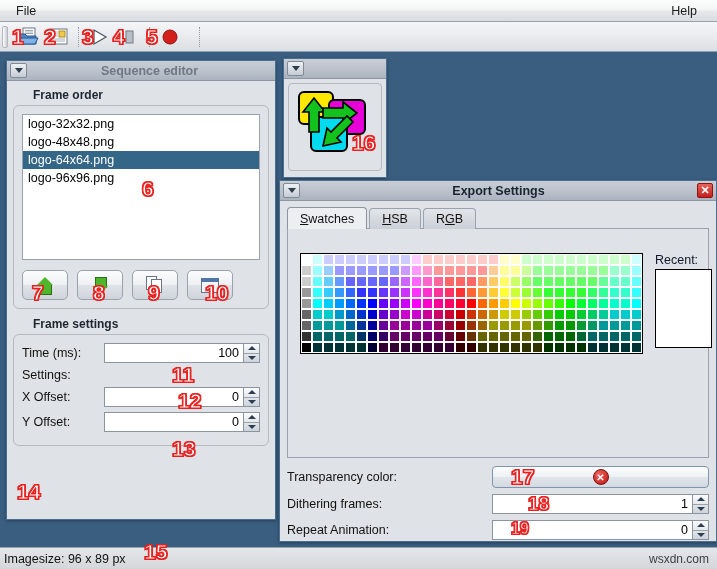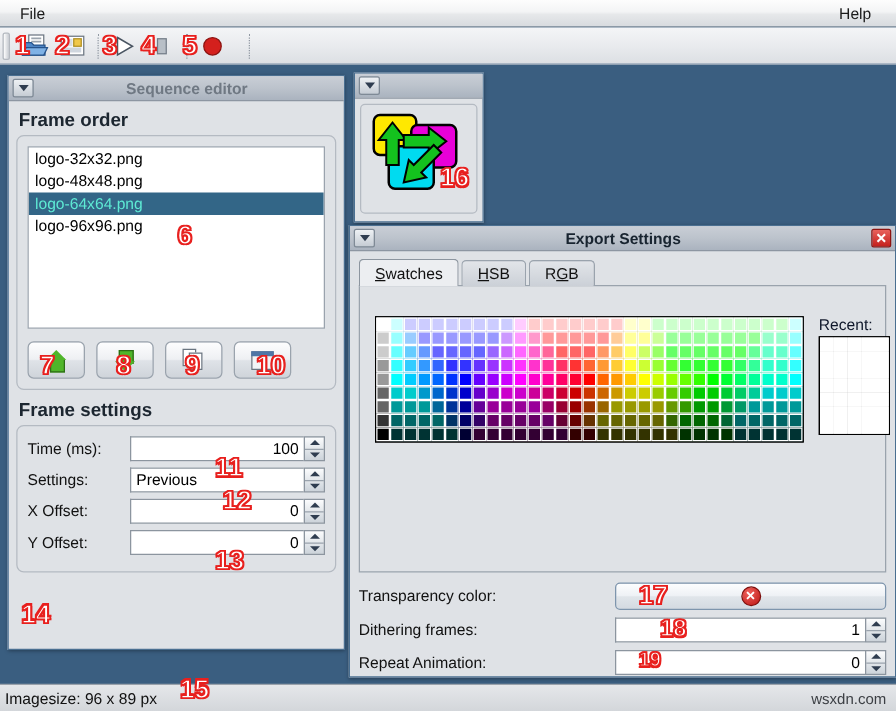--- a/index.html
+++ b/index.html
@@ -99,39 +99,39 @@
     border:1px solid #8d1411;
     color:#fff;font-weight:bold;font-size:11px;
     display:flex;align-items:center;justify-content:center;
   }
 
   
   #seq-win { left:6px; top:60px; width:270px; height:460px; }
   .seq-body { padding:4px 6px 6px 6px; }
 
   .group-label {
-    font-weight:bold; font-size:15px; color:#1c2630;
-    margin: 3px 0 3px 2px;
+    font-weight:bold; font-size:12px; color:#1c2630;
+    margin: 3px 0 3px 20px;
   }
   .group-box {
     border:1px solid #b4bac2; border-radius:6px;
     background:#dfe2e6;
     padding:8px;
   }
 
   .filelist {
     background:#ffffff; border:1px solid #9aa3ad;
     height:146px; overflow:hidden;
     font-size:12.5px;
   }
   .filelist .row {
     padding:2px 4px 2px 5px; color:#000;
     white-space:nowrap;
   }
-  .filelist .row.sel { background:#336687; color:#5eead4; }
+  .filelist .row.sel { background:#336687; color:#ffffff; }
 
   .btnrow { display:flex; gap:9px; margin-top:10px; }
   .toolbtn {
     width:46px;height:30px;border-radius:5px;
     background: linear-gradient(to bottom,#fdfdfe 0%,#eef0f3 48%,#dfe3e8 52%,#cfd4da 100%);
     border:1px solid #9aa3ad;
     position:relative;
     display:flex;align-items:center;justify-content:center;
   }
 
@@ -398,32 +398,20 @@
               <div class="sep"></div>
               <div>
                 <span class="dn"></span>
               </div>
             </div>
         </div>
       </div>
 
       <div class="form-row">
         <div class="form-lbl">Settings:</div>
-        <div class="field-wrap">
-          <div class="field left">Previous</div>
-          <div class="spin">
-              <div>
-                <span class="up"></span>
-              </div>
-              <div class="sep"></div>
-              <div>
-                <span class="dn"></span>
-              </div>
-            </div>
-        </div>
       </div>
 
       <div class="form-row">
         <div class="form-lbl">X Offset:</div>
         <div class="field-wrap">
           <div class="field">0</div>
           <div class="spin">
               <div>
                 <span class="up"></span>
               </div>

